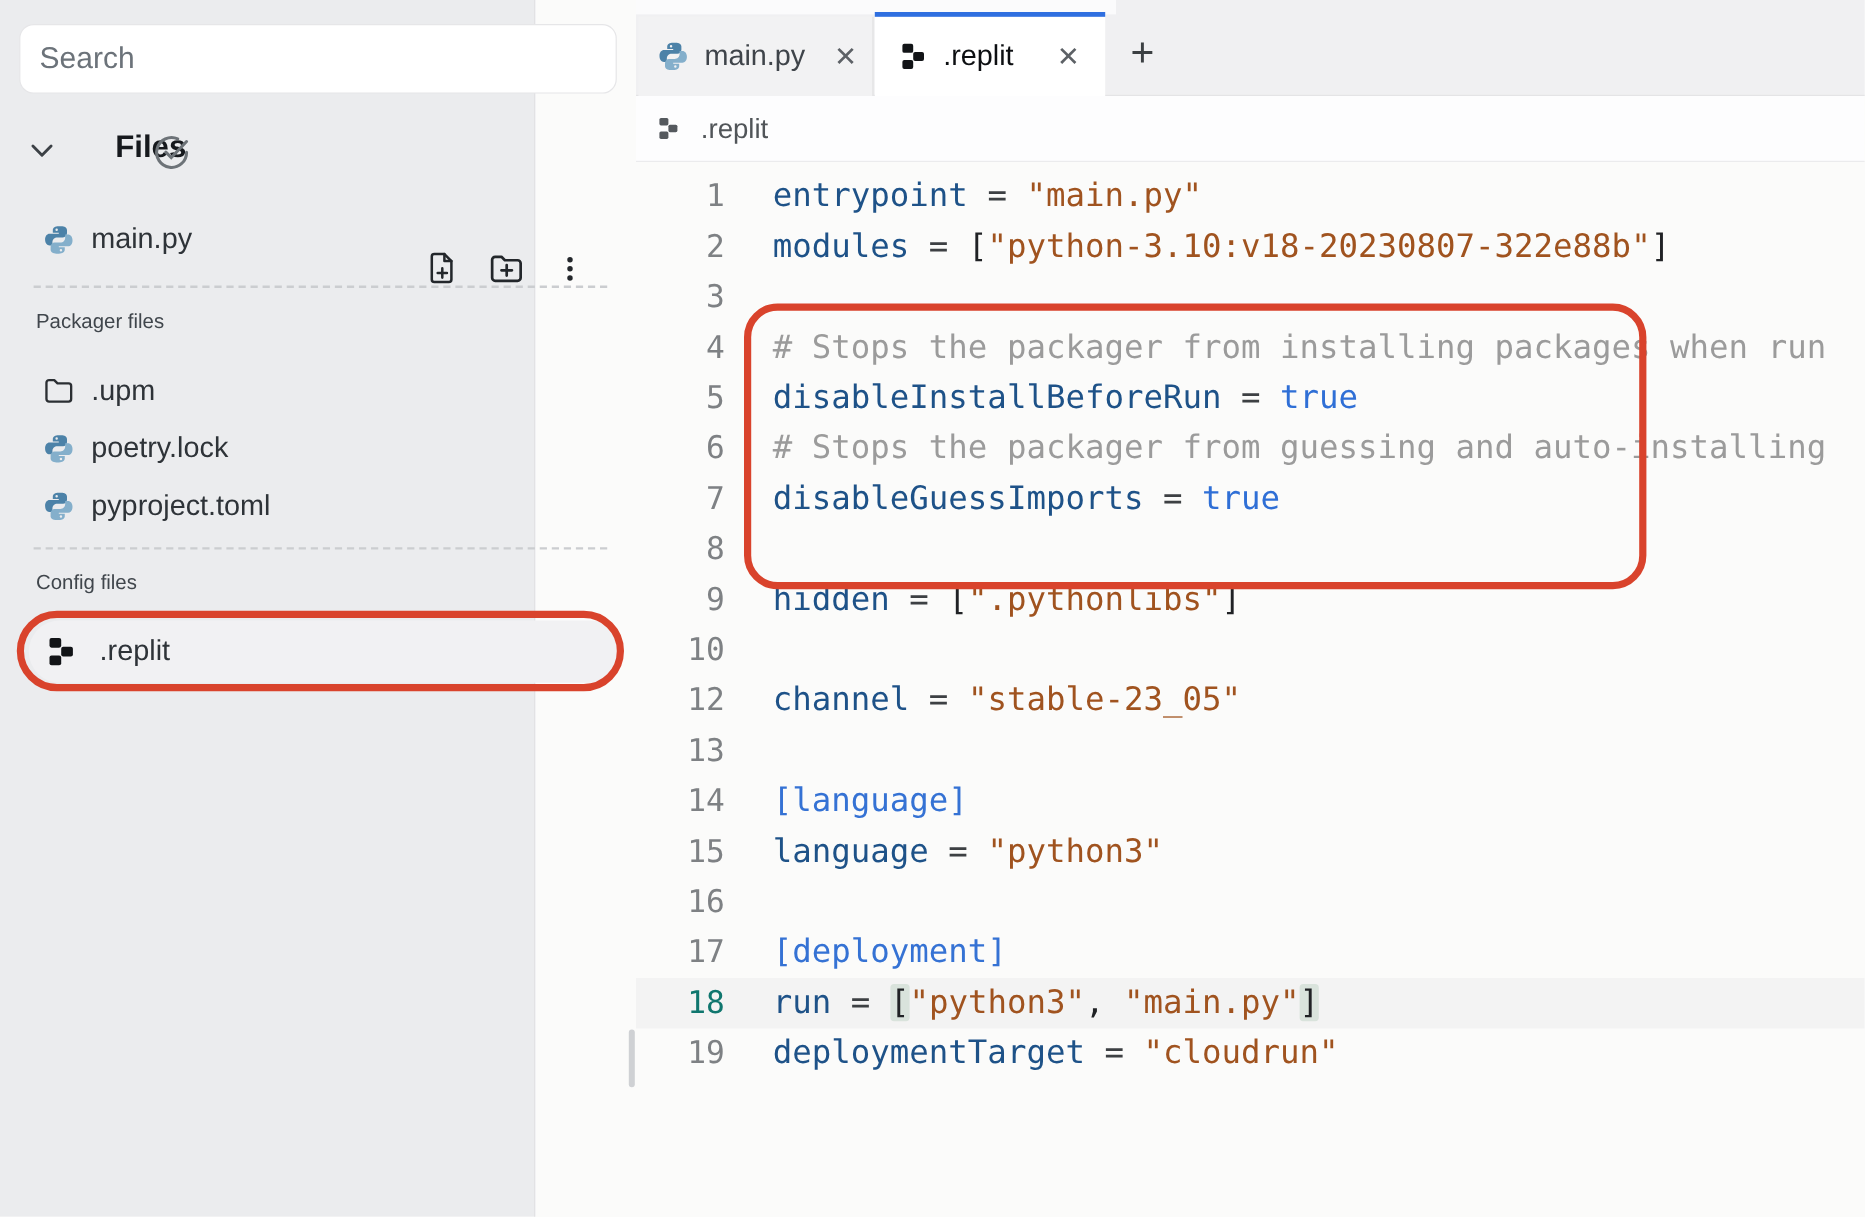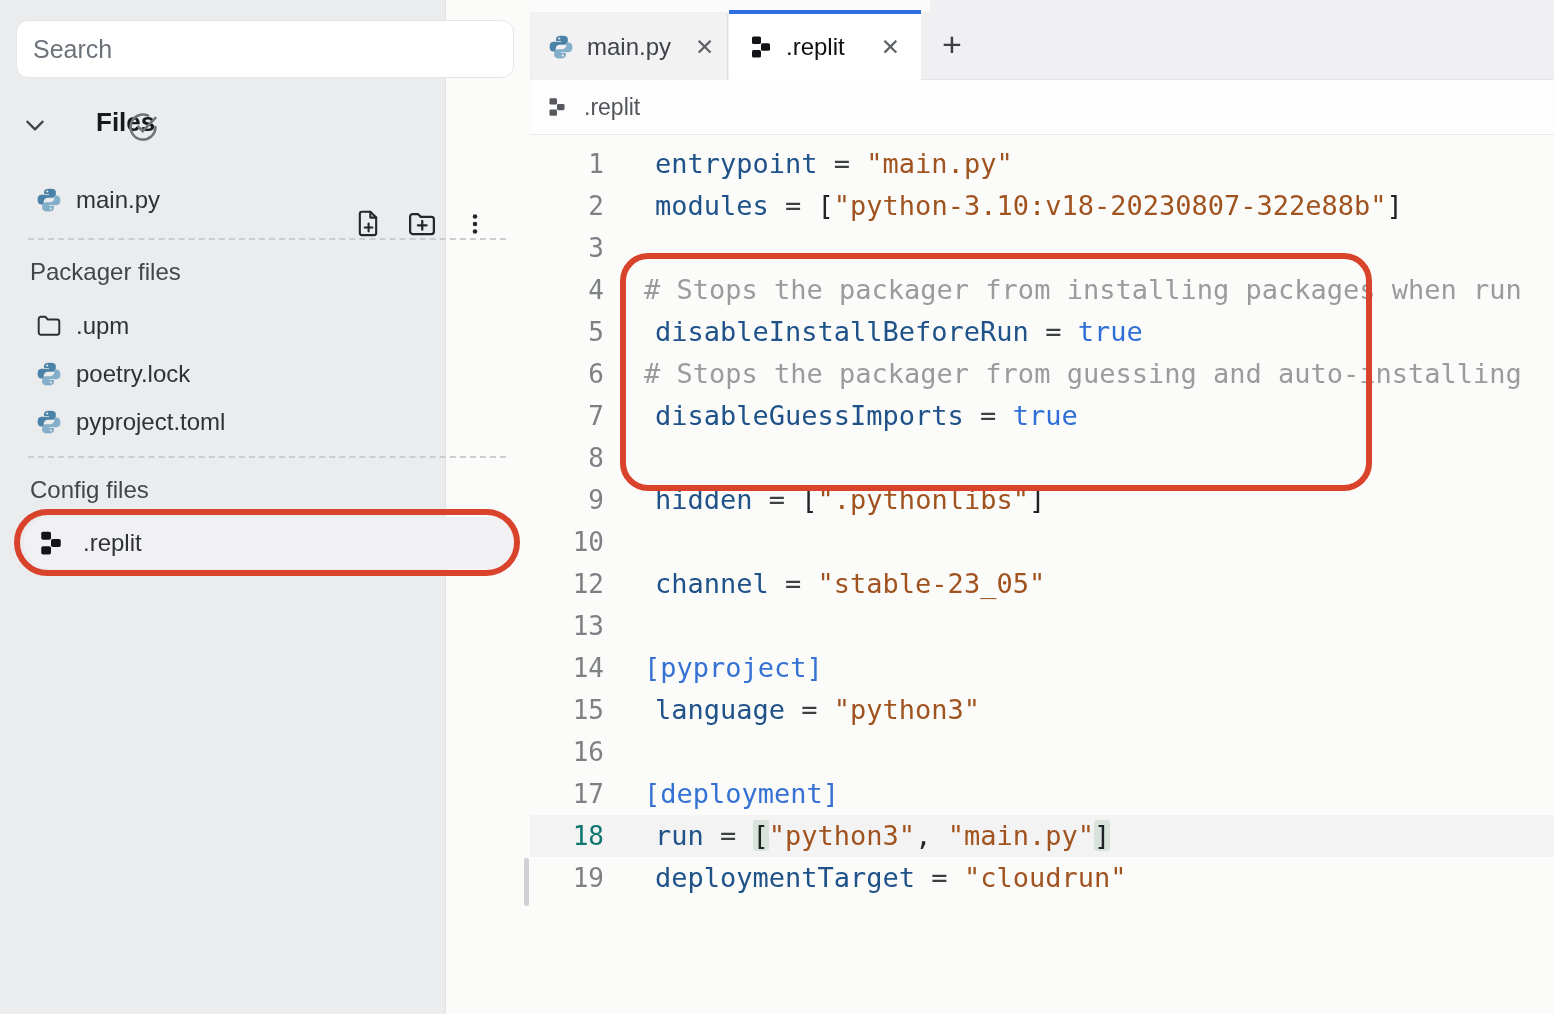--- a/index.html
+++ b/index.html
@@ -25,21 +25,21 @@
   .files-title{position:absolute;left:56px;top:7px;font-size:26px;font-weight:700;color:#16191d;margin-left:40px;}
   .checkcircle{position:absolute;left:126px;top:10px;width:34px;height:34px;color:#6d7378;}
   .hbtn{position:absolute;top:104px;width:40px;height:40px;display:flex;align-items:center;justify-content:center;color:#23272b;cursor:pointer;}
   #btn-newfile{left:348px;}
   #btn-newfolder{left:402px;}
   #btn-kebab{left:460px;width:30px;}
   .frow{position:absolute;left:0;width:530px;height:48px;}
   .frow .ficon{position:absolute;left:36px;top:11px;width:26px;height:26px;}
   .frow .flabel{position:absolute;left:76px;top:10px;font-size:24px;color:#2e3338;}
   .dash{position:absolute;left:28px;width:478px;border-top:2px dashed #cbcdd0;}
-  .sec-label{position:absolute;left:30px;font-size:24px;color:#40464c;}
+  .sec-label{position:absolute;left:30px;font-size:17px;color:#40464c;}
   #row-replit{top:517px;height:52px;}
   #row-replit .rowbg{position:absolute;left:24px;top:0;width:494px;height:52px;background:#f1f1f3;border-radius:26px;}
   #row-replit .ficon{left:38px;top:13px;}
   #row-replit .flabel{left:83px;top:12px;}
   #sb-scroll-thumb{position:absolute;left:524px;top:858px;width:5px;height:48px;background:#cfd1d4;border-radius:3px;}
   
   #main{position:absolute;left:530px;top:0;width:1024px;height:1014px;}
   #tabbar{position:absolute;left:0;top:0;width:1024px;height:80px;background:#f0f0f2;border-bottom:1px solid #e4e4e6;box-sizing:border-box;}
   #tabbar .topstrip{position:absolute;left:0;top:0;width:400px;height:12px;background:#fbfbfc;}
   .tab{position:absolute;top:14px;height:66px;display:flex;align-items:center;box-sizing:border-box;cursor:pointer;}
@@ -53,21 +53,21 @@
   #breadcrumb{position:absolute;left:0;top:80px;width:1024px;height:55px;background:#fdfdfe;border-bottom:1px solid #ebebed;box-sizing:border-box;display:flex;align-items:center;}
   #breadcrumb .bicon{width:20px;height:20px;margin-left:17px;color:#55595e;}
   #breadcrumb .blabel{font-size:23px;color:#515559;margin-left:17px;}
   
   #editor{position:absolute;left:0;top:135px;width:1024px;height:879px;background:#fbfbfa;overflow:hidden;padding-top:8px;}
   .crow{position:relative;height:42px;line-height:42px;white-space:pre;font-family:"DejaVu Sans Mono", monospace;font-size:27px;}
   .crow.active{background:#f3f3f3;}
   .lnum{display:inline-block;width:74px;text-align:right;color:#7e8184;font-size:26px;vertical-align:top;}
   .crow.active .lnum{color:#0f766e;}
   .ccode{display:inline-block;margin-left:40px;vertical-align:top;}
-  .tok-key{color:var(--key,#1e5288);margin-left:11px;}
+  .tok-key{color:var(--key,#1e5288);}
   .tok-op{color:#3d4043;}
   .tok-str{color:var(--string,#a0531f);}
   .tok-punc{color:#202225;}
   .tok-bool{color:var(--boolean,#2f6fd6);}
   .tok-section{color:var(--section,#3572d4);}
   .tok-comment{color:var(--comment,#9b9b9b);}
   .tok-hl{background:#d9e3dc;border-radius:3px;}
   
   .annotation{position:absolute;border:6px solid var(--red,#d9432c);box-sizing:border-box;pointer-events:none;}
   #ann-code{left:620px;top:253px;width:752px;height:238px;border-radius:28px;}
@@ -248,21 +248,21 @@
         <div class="crow"><span class="lnum">3</span><span class="ccode"></span></div>
         <div class="crow"><span class="lnum">4</span><span class="ccode"><span class="tok-comment"># Stops the packager from installing packages when run</span></span></div>
         <div class="crow"><span class="lnum">5</span><span class="ccode"><span class="tok-key">disableInstallBeforeRun</span><span class="tok-op"> = </span><span class="tok-bool">true</span></span></div>
         <div class="crow"><span class="lnum">6</span><span class="ccode"><span class="tok-comment"># Stops the packager from guessing and auto-installing</span></span></div>
         <div class="crow"><span class="lnum">7</span><span class="ccode"><span class="tok-key">disableGuessImports</span><span class="tok-op"> = </span><span class="tok-bool">true</span></span></div>
         <div class="crow"><span class="lnum">8</span><span class="ccode"></span></div>
         <div class="crow"><span class="lnum">9</span><span class="ccode"><span class="tok-key">hidden</span><span class="tok-op"> = </span><span class="tok-punc">[</span><span class="tok-str">".pythonlibs"</span><span class="tok-punc">]</span></span></div>
         <div class="crow"><span class="lnum">10</span><span class="ccode"></span></div>
         <div class="crow"><span class="lnum">12</span><span class="ccode"><span class="tok-key">channel</span><span class="tok-op"> = </span><span class="tok-str">"stable-23_05"</span></span></div>
         <div class="crow"><span class="lnum">13</span><span class="ccode"></span></div>
-        <div class="crow"><span class="lnum">14</span><span class="ccode"><span class="tok-section">[pyproject]</span></span></div>
+        <div class="crow"><span class="lnum">14</span><span class="ccode"><span class="tok-section">[language]</span></span></div>
         <div class="crow"><span class="lnum">15</span><span class="ccode"><span class="tok-key">language</span><span class="tok-op"> = </span><span class="tok-str">"python3"</span></span></div>
         <div class="crow"><span class="lnum">16</span><span class="ccode"></span></div>
         <div class="crow"><span class="lnum">17</span><span class="ccode"><span class="tok-section">[deployment]</span></span></div>
         <div class="crow active"><span class="lnum">18</span><span class="ccode"><span class="tok-key">run</span><span class="tok-op"> = </span><span class="tok-punc tok-hl">[</span><span class="tok-str">"python3"</span><span class="tok-punc">, </span><span class="tok-str">"main.py"</span><span class="tok-punc tok-hl">]</span></span></div>
         <div class="crow"><span class="lnum">19</span><span class="ccode"><span class="tok-key">deploymentTarget</span><span class="tok-op"> = </span><span class="tok-str">"cloudrun"</span></span></div>
       </div>
   </div>
 </div>
 
 <div class="annotation" id="ann-code"></div>

